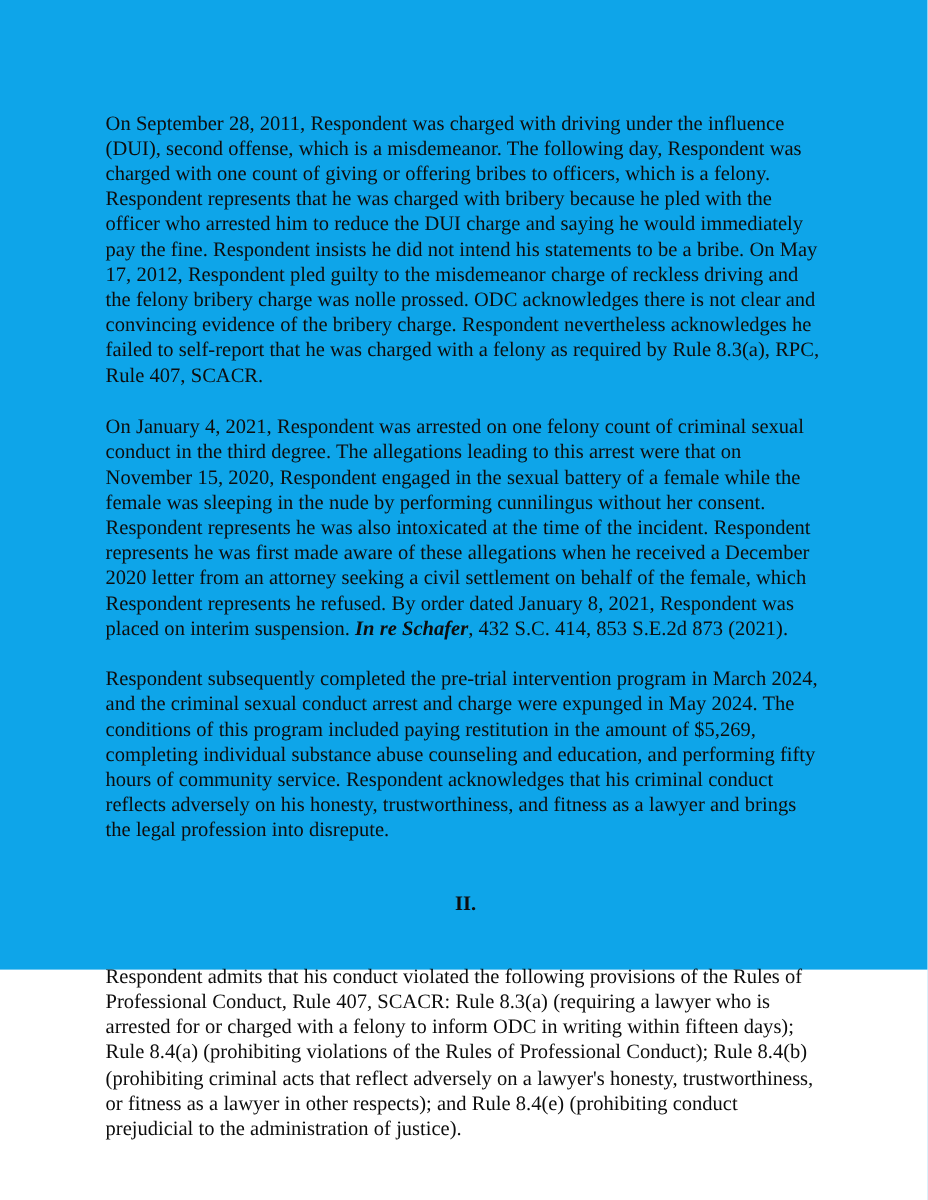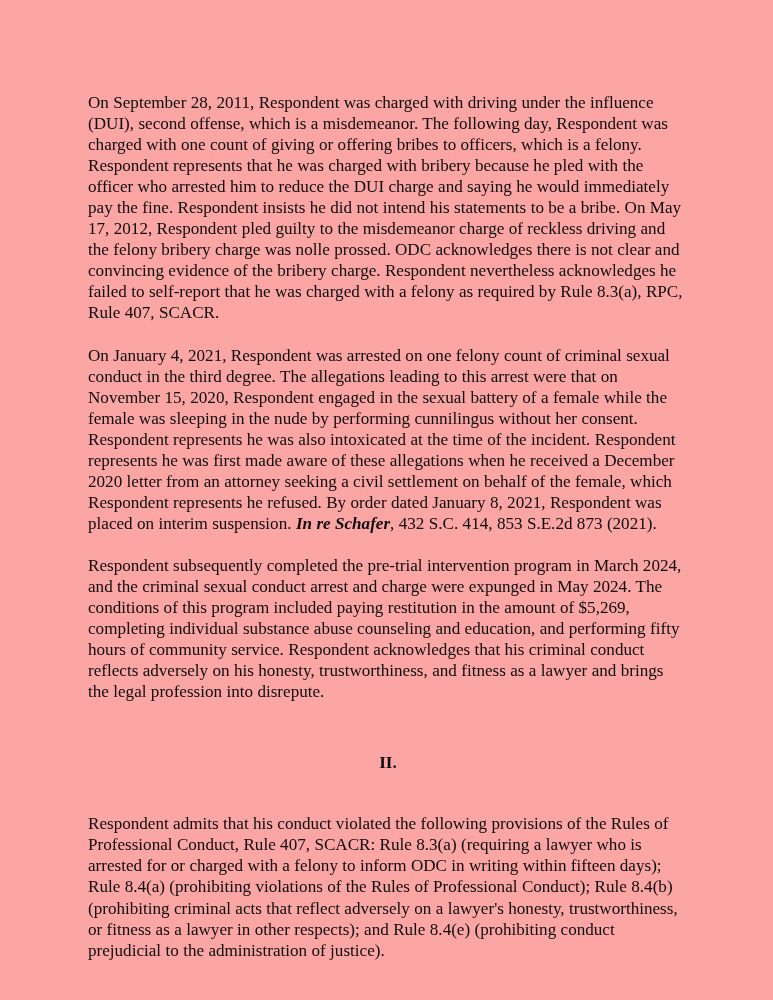--- a/index.html
+++ b/index.html
@@ -15,22 +15,22 @@
     overflow: hidden;
     font-family: "Liberation Serif", "DejaVu Serif", serif;
     color: #000000;
     -webkit-font-smoothing: antialiased;
   }
   .page {
     position: absolute;
     left: 0;
     top: 0;
     width: 773px;
-    height: 1000px;
-    background: #fca5a5;
+    height: 808px;
+    background: #0ea5e9;
   }
   .text-column {
     position: absolute;
     left: 88px;
     top: 92px;
     width: 600px;
   }
   p.body-para {
     margin: 0 0 21px 0;
     padding: 0;
@@ -38,21 +38,21 @@
     line-height: 21.05px;
     text-align: left;
     text-indent: 0;
     word-spacing: 0.1px;
     color: #0d0d0d;
   }
   p.body-para:last-child {
     margin-bottom: 0;
   }
   .section-heading {
-    margin: 10px 0 21px 0;
+    margin: 0 0 21px 0;
     padding: 0;
     font-size: 17.1px;
     line-height: 21.05px;
     font-weight: bold;
     text-align: center;
     color: #0d0d0d;
   }
   .spacer-before-heading {
     height: 19px;
   }

